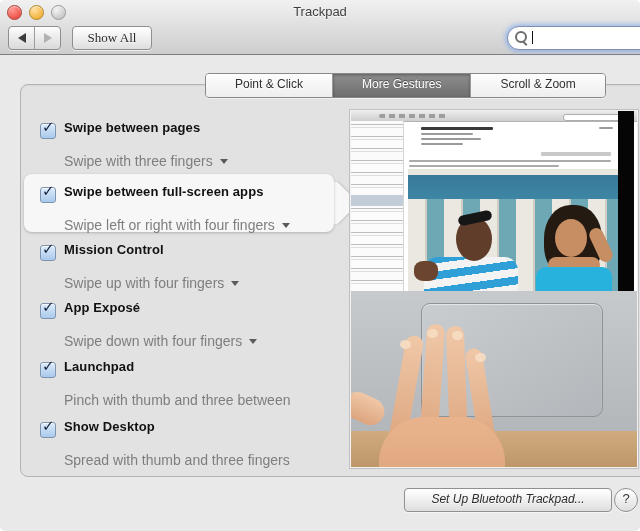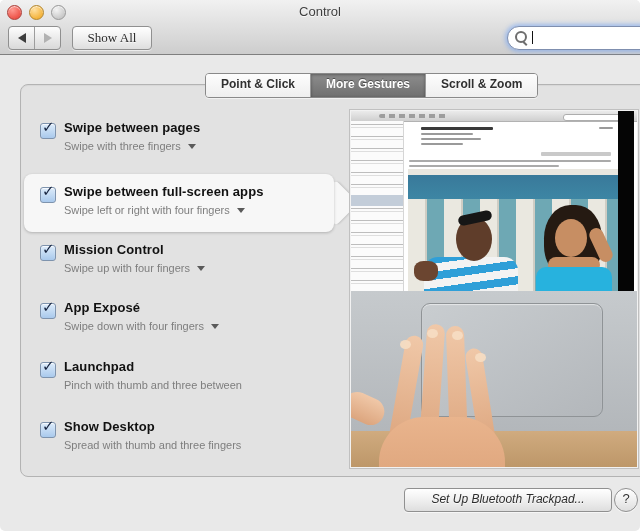--- a/index.html
+++ b/index.html
@@ -29,40 +29,40 @@
   .search{position:absolute;left:507px;top:26px;width:146px;height:22px;border:1px solid #7f8faf;
           border-radius:12px;background:#fff;box-shadow:0 0 4px 2px rgba(110,160,245,.55);}
   .mag{position:absolute;left:7px;top:4px;width:8px;height:8px;border:2px solid #6e6e6e;border-radius:50%;}
   .mag:after{content:"";position:absolute;left:7px;top:8px;width:2px;height:5px;background:#6e6e6e;transform:rotate(-45deg);}
   .caret{position:absolute;left:24px;top:4px;width:1px;height:13px;background:#111;animation:blink 1s steps(1) infinite;}
   @keyframes blink{50%{opacity:0;}}
   .search input{position:absolute;left:26px;top:2px;width:110px;border:none;outline:none;background:transparent;font-size:12px;}
   
   .tabs{position:absolute;left:205px;top:73px;height:23px;display:flex;z-index:6;
         border:1px solid #898989;border-radius:4px;overflow:hidden;box-shadow:0 1px 0 rgba(255,255,255,.5);}
-  .tab{padding:0 15px;line-height:21px;font-size:12px;color:#303030;background:linear-gradient(#fdfdfd,#eeeeee);
-       text-shadow:0 1px 0 rgba(255,255,255,.8);font-weight:bold;}
+  .tab{padding:0 29px;line-height:21px;font-size:12px;color:#303030;background:linear-gradient(#fdfdfd,#eeeeee);
+       text-shadow:0 1px 0 rgba(255,255,255,.8);}
   .tab + .tab{border-left:1px solid #9a9a9a;}
   .tab.sel{background:linear-gradient(#8d8d8d,#6f6f6f);color:#fff;text-shadow:0 -1px 0 rgba(0,0,0,.4);
            box-shadow:inset 0 1px 3px rgba(0,0,0,.35);}
   
   .panel{position:absolute;left:20px;top:84px;right:-8px;bottom:54px;background:#e2e2e2;
          border:1px solid #b3b3b3;border-radius:8px;box-shadow:inset 0 1px 1px rgba(0,0,0,.05);}
   
   .bubble{position:absolute;left:24px;top:174px;width:310px;height:58px;background:#f7f7f7;
           border-radius:8px;box-shadow:0 1px 3px rgba(0,0,0,.22);z-index:2;}
   .bubble-arrow{position:absolute;left:320px;top:187px;width:32px;height:32px;background:#f7f7f7;
           transform:rotate(45deg);border-radius:4px;box-shadow:1px -1px 2px rgba(0,0,0,.15);z-index:1;}
   .grow{position:absolute;left:40px;width:300px;height:46px;z-index:3;}
   .cb{position:absolute;left:0;top:3px;width:14px;height:14px;border:1px solid #7e93ad;border-radius:3px;
       background:linear-gradient(#dcebfa,#a9c9ec);box-shadow:inset 0 1px 1px rgba(255,255,255,.8);}
   .cb .ck{position:absolute;left:1px;top:-6px;font-size:15px;font-weight:bold;color:#16233f;}
   .gtxt{position:absolute;left:24px;top:0;}
   .gtitle{font-size:13px;font-weight:bold;color:#111;letter-spacing:.1px;}
-  .gsub{margin-top:5px;font-size:11px;color:#7e7e7e;display:flex;align-items:center;}
+  .gsub{margin-top:18px;font-size:14px;color:#7e7e7e;display:flex;align-items:center;}
   .dd{display:inline-block;width:0;height:0;margin-left:7px;border-left:4px solid transparent;
       border-right:4px solid transparent;border-top:5px solid #5a5a5a;}
   
   .video{position:absolute;left:350px;top:110px;width:286px;height:356px;overflow:hidden;
          border:1px solid #f2f2f2;box-shadow:0 0 0 1px #c0c0c0;background:#fff;z-index:4;}
   .screencap{position:absolute;left:0;top:0;width:286px;height:180px;background:#fff;}
   .mail-toolbar{position:absolute;left:0;top:0;width:286px;height:10px;
                 background:linear-gradient(#ebebeb,#cfcfcf);border-bottom:1px solid #b2b2b2;}
   .mt-btns{position:absolute;left:28px;top:3px;width:70px;height:4px;
            background:repeating-linear-gradient(90deg,#9d9d9d 0 6px,transparent 6px 10px);border-radius:2px;}
@@ -113,21 +113,21 @@
 <body>
 
 <div class="window">
 
   <div class="titlebar">
     <div class="traffic">
       <span class="tl close"></span>
       <span class="tl min"></span>
       <span class="tl zoomb"></span>
     </div>
-    <div class="win-title">Control</div>
+    <div class="win-title">Trackpad</div>
     <div class="navseg">
       <span class="seg">
           <span class="tri-left"></span>
         </span>
       <span class="seg">
           <span class="tri-right"></span>
         </span>
     </div>
     <span class="btn showall">Show All</span>
     <div class="search">

